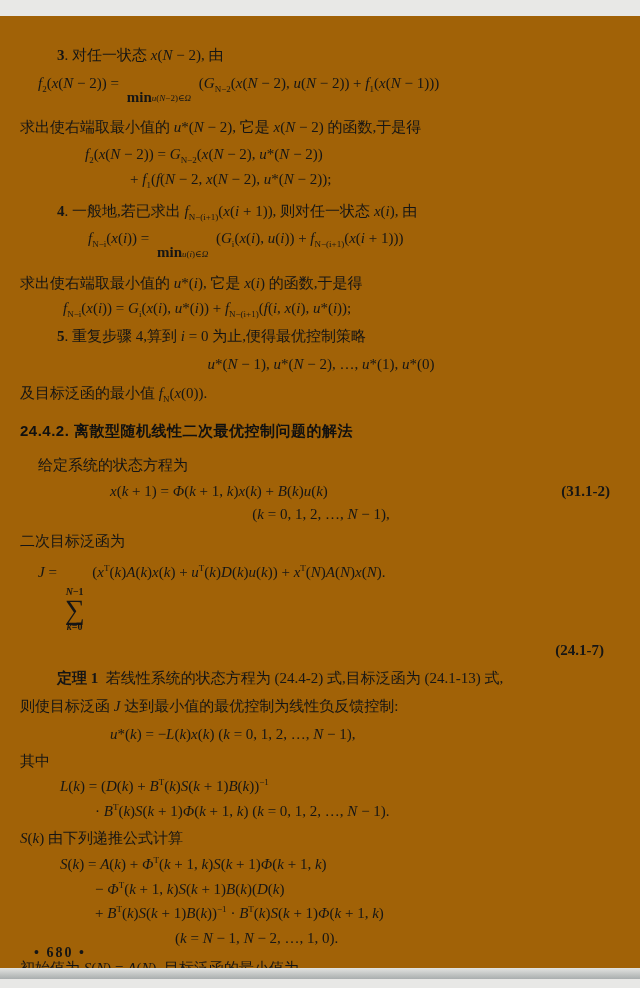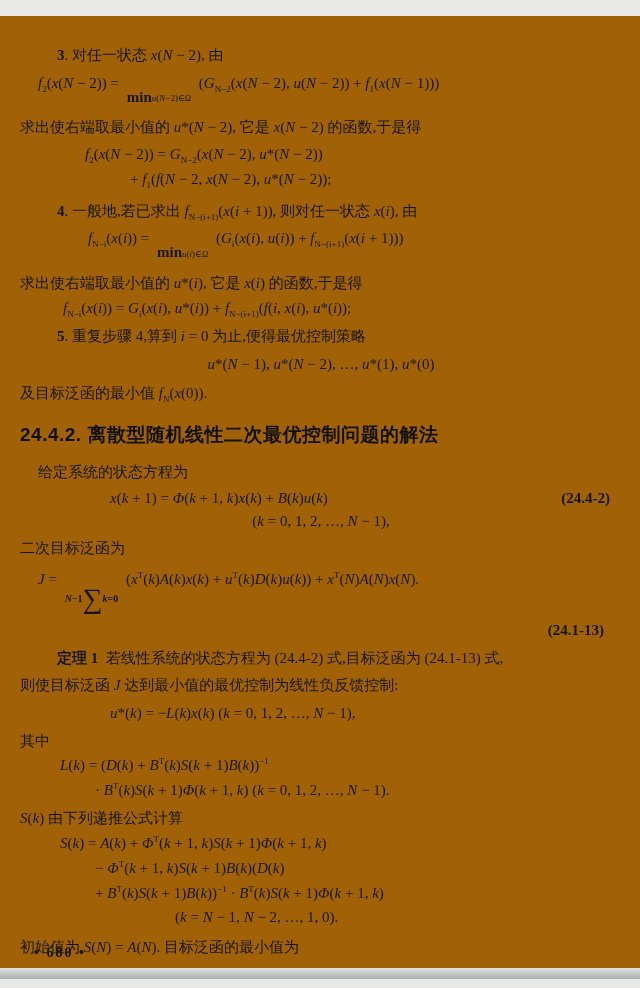--- a/index.html
+++ b/index.html
@@ -20,29 +20,29 @@
   .i43  { margin-left:43px; }
   .i40  { margin-left:40px; }
   .i65  { margin-left:65px; }
   .i68  { margin-left:68px; }
   .i75  { margin-left:75px; }
   .i90  { margin-left:90px; }
   .i110 { margin-left:110px; }
   .i155 { margin-left:155px; }
   .center { text-align:center; }
   .heading {
-    font-size:19px; font-weight:bold; margin-top:18px; letter-spacing:0.5px;
+    font-size:15px; font-weight:bold; margin-top:18px; letter-spacing:0.5px;
     font-family:"Liberation Sans","DejaVu Sans",sans-serif; color:#101010;
   }
   
   .stack { display:inline-flex; flex-direction:row; align-items:center;
            vertical-align:-14px; line-height:1; margin:0 4px; }
   .stack-main { font-weight:bold; }
   .stack-sub { font-size:9px; margin-top:3px; }
-  .sum { display:inline-flex; flex-direction:row; align-items:center;
+  .sum { display:inline-flex; flex-direction:column; align-items:center;
          vertical-align:-18px; line-height:1; margin:0 4px; }
   .sum-top,.sum-bot { font-size:10px; font-weight:bold; }
   .sum-sym { font-size:28px; line-height:0.9; }
   
   .eq-row { display:flex; align-items:center; margin-top:7px;justify-content:space-between; }
   .eq-row .eq-body { flex:0 0 auto; }
   .eq-row .eq-num { margin-left:auto; padding-right:12px; font-weight:bold; }
   .eq-num-line { text-align:right; padding-right:18px; margin-top:4px; font-weight:bold; }
   .page-number {
     position:absolute; left:34px; bottom:18px; font-weight:bold;
@@ -76,30 +76,30 @@
     <div class="line i43" style="margin-top:4px;"><i>f</i><sub>N−i</sub>(<i>x</i>(<i>i</i>)) = <i>G</i><sub>i</sub>(<i>x</i>(<i>i</i>), <i>u</i>*(<i>i</i>)) + <i>f</i><sub>N−(i+1)</sub>(<i>f</i>(<i>i</i>, <i>x</i>(<i>i</i>), <i>u</i>*(<i>i</i>));</div>
     <div class="line i37"><span class="b">5</span>. 重复步骤 4,算到 <i>i</i> = 0 为止,便得最优控制策略</div>
     <div class="line center"><i>u</i>*(<i>N</i> − 1), <i>u</i>*(<i>N</i> − 2), …, <i>u</i>*(1), <i>u</i>*(0)</div>
     <div class="line" style="margin-top:9px;">及目标泛函的最小值 <i>f</i><sub>N</sub>(<i>x</i>(0)).</div>
 
     <div class="heading">24.4.2. 离散型随机线性二次最优控制问题的解法</div>
 
     <div class="line i18" style="margin-top:14px;font-family:Liberation Serif, serif;">给定系统的状态方程为</div>
     <div class="eq-row">
       <span class="eq-body i90"><i>x</i>(<i>k</i> + 1) = <i>Φ</i>(<i>k</i> + 1, <i>k</i>)<i>x</i>(<i>k</i>) + <i>B</i>(<i>k</i>)<i>u</i>(<i>k</i>)</span>
-      <span class="eq-num">(24.4-2)</span>
+      <span class="eq-num">(31.1-2)</span>
     </div>
     <div class="line center" style="margin-top:4px;">(<i>k</i> = 0, 1, 2, …, <i>N</i> − 1),</div>
     <div class="line">二次目标泛函为</div>
     <div class="line i18" style="margin-top:10px;"><i>J</i> = <span class="sum">
           <span class="sum-top"><i>N</i>−1</span>
           <span class="sum-sym">∑</span>
           <span class="sum-bot"><i>k</i>=0</span>
         </span> (<i>x</i><sup>T</sup>(<i>k</i>)<i>A</i>(<i>k</i>)<i>x</i>(<i>k</i>) + <i>u</i><sup>T</sup>(<i>k</i>)<i>D</i>(<i>k</i>)<i>u</i>(<i>k</i>)) + <i>x</i><sup>T</sup>(<i>N</i>)<i>A</i>(<i>N</i>)<i>x</i>(<i>N</i>).</div>
-    <div class="eq-num-line" style="margin-top:10px;">(24.1-13)</div>
+    <div class="eq-num-line" style="margin-top:10px;">(24.1-7)</div>
 
     <div class="line i37" style="margin-top:9px;"><span class="b">定理 1</span>&nbsp;&nbsp;若线性系统的状态方程为 (24.4-2) 式,目标泛函为 (24.1-13) 式,</div>
     <div class="line">则使目标泛函 <i>J</i> 达到最小值的最优控制为线性负反馈控制:</div>
     <div class="line i90"><i>u</i>*(<i>k</i>) = −<i>L</i>(<i>k</i>)<i>x</i>(<i>k</i>) (<i>k</i> = 0, 1, 2, …, <i>N</i> − 1),</div>
     <div class="line">其中</div>
     <div class="line i40" style="margin-top:4px;"><i>L</i>(<i>k</i>) = (<i>D</i>(<i>k</i>) + <i>B</i><sup>T</sup>(<i>k</i>)<i>S</i>(<i>k</i> + 1)<i>B</i>(<i>k</i>))<sup>−1</sup></div>
     <div class="line i75" style="margin-top:4px;">· <i>B</i><sup>T</sup>(<i>k</i>)<i>S</i>(<i>k</i> + 1)<i>Φ</i>(<i>k</i> + 1, <i>k</i>) (<i>k</i> = 0, 1, 2, …, <i>N</i> − 1).</div>
     <div class="line"><i>S</i>(<i>k</i>) 由下列递推公式计算</div>
     <div class="line i40" style="margin-top:5px;"><i>S</i>(<i>k</i>) = <i>A</i>(<i>k</i>) + <i>Φ</i><sup>T</sup>(<i>k</i> + 1, <i>k</i>)<i>S</i>(<i>k</i> + 1)<i>Φ</i>(<i>k</i> + 1, <i>k</i>)</div>
     <div class="line i75" style="margin-top:4px;">− <i>Φ</i><sup>T</sup>(<i>k</i> + 1, <i>k</i>)<i>S</i>(<i>k</i> + 1)<i>B</i>(<i>k</i>)(<i>D</i>(<i>k</i>)</div>

